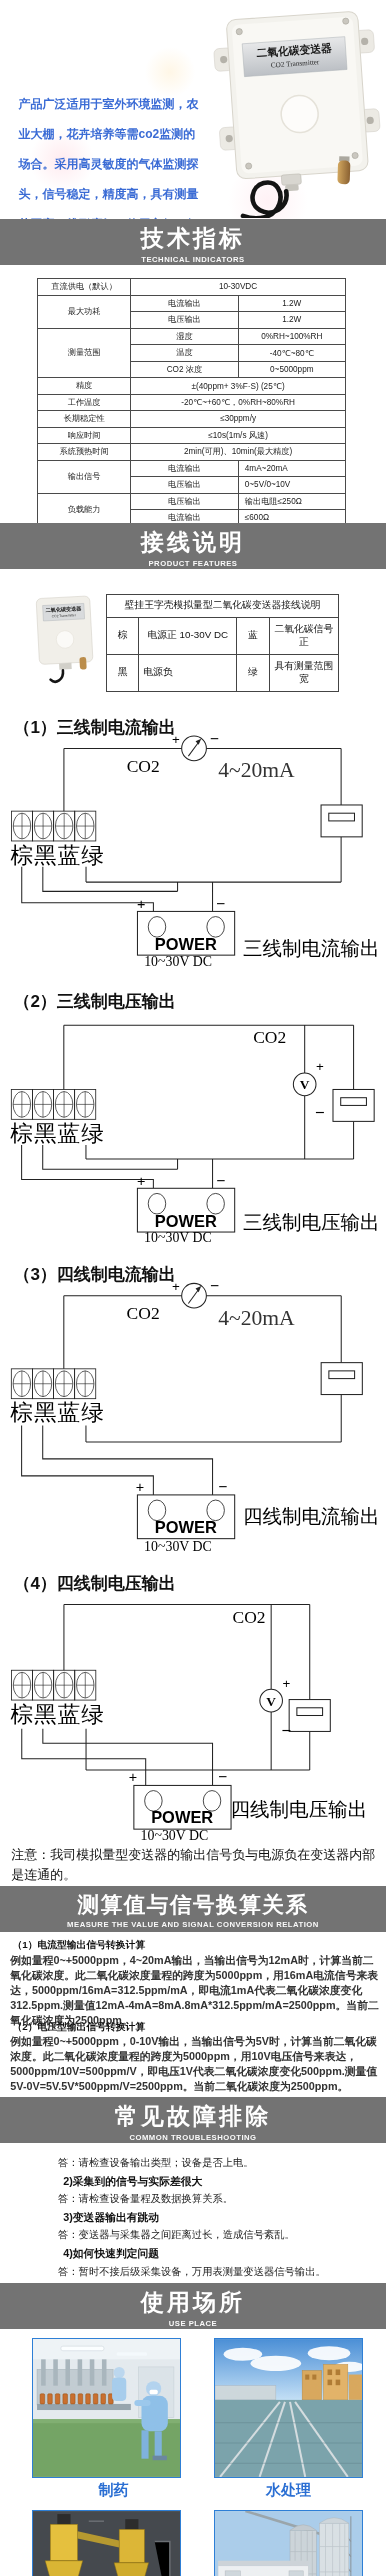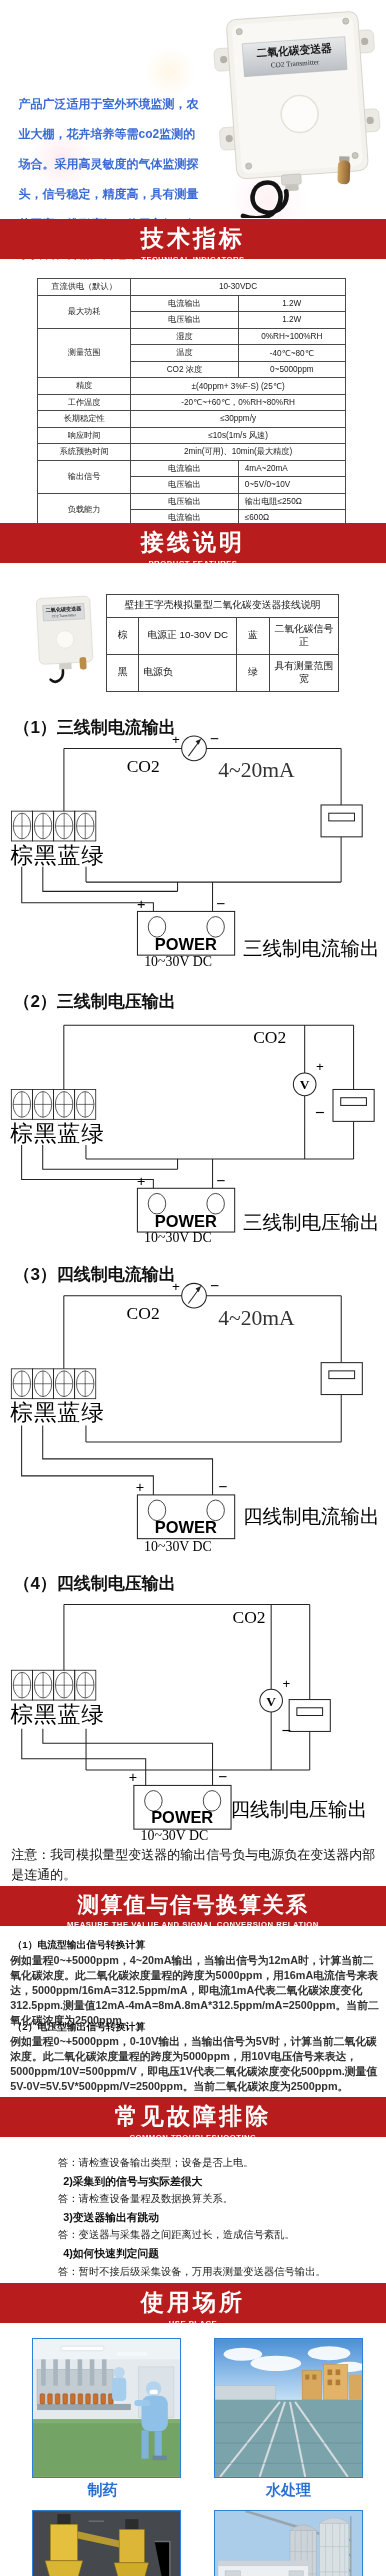--- a/index.html
+++ b/index.html
@@ -6,21 +6,21 @@
   #page{position:relative;width:386px;height:2681px;margin:0;background:#fff;overflow:hidden;}
   .abs{position:absolute;}
   .hero-bg{left:0;top:0;width:386px;height:219px;
     background:
       radial-gradient(circle 46px at 62px 160px, rgba(255,205,215,.40), rgba(255,205,215,0) 70%),
       radial-gradient(circle 36px at 170px 72px, rgba(255,236,200,.45), rgba(255,236,200,0) 70%),
       radial-gradient(circle 57px at 268px 201px, rgba(255,215,225,.35), rgba(255,215,225,0) 70%),
       radial-gradient(circle 31px at 340px 57px, rgba(255,240,210,.40), rgba(255,240,210,0) 70%),
       #ffffff;}
   .hero-text{left:18.5px;top:89px;width:187px;font-size:12px;line-height:30px;color:#3a6bd5;font-weight:bold;}
-  .banner{position:absolute;left:0;width:386px;height:40px;background:#b91c1c;color:#fff;text-align:center;}
+  .banner{position:absolute;left:0;width:386px;height:46px;background:#737373;color:#fff;text-align:center;}
   .banner .bt{font-size:23px;font-weight:bold;letter-spacing:3.1px;padding-top:3.6px;}
   .banner .bs{font-size:7.7px;font-weight:bold;letter-spacing:0.5px;margin-top:1.5px;opacity:.96;}
   table.spec{border-collapse:collapse;width:309px;table-layout:fixed;font-size:8.2px;color:#1a1a1a;border:1px solid #3a3a3a;}
   table.spec td{border:0.5px solid #4a4a4a;height:15.5px;text-align:center;padding:0 2.1px;overflow:hidden;}
   table.spec td.l{text-align:left;padding-left:6.2px;}
   table.wtab{border-collapse:collapse;font-size:9.8px;color:#111;border:1px solid #3a3a3a;}
   table.wtab td{border:1px solid #444;text-align:center;padding:0 4.1px;}
   table.wtab td.hd{height:21.6px;font-size:9.8px;}
   table.wtab td.rw{height:36px;}
   .h-diag{position:absolute;left:13.4px;font-size:17px;font-weight:bold;color:#111;}
@@ -425,21 +425,21 @@
           <path d="M178,272 L148,124"></path>
           <path d="M262,272 L158,124"></path>
         </g>
       <g stroke="#5f828a" stroke-width="2" opacity="0.5">
           <path d="M0,165 H290"></path>
           <path d="M0,205 H290"></path>
           <path d="M0,245 H290"></path>
         </g>
     </svg>
   </div>
-  <div class="gcap" style="left:28px;top:2481px">制药</div>
+  <div class="gcap" style="left:39px;top:2481px">制药</div>
   <div class="gcap" style="left:214px;top:2481px">水处理</div>
 
   <div class="gimg" style="left:32px;top:2510px">
     <svg width="147" height="138" viewBox="0 0 290 272">
       <rect width="290" height="272" fill="#45494e"></rect>
         <rect y="215" width="290" height="57" fill="#323539"></rect>
       <rect x="48" y="6" width="26" height="22" fill="#2c2c2c"></rect>
         <rect x="34" y="26" width="54" height="72" fill="#e5c03e" stroke="#8a6d10"></rect>
       <polygon points="24,98 98,98 84,148 38,148" fill="#d9b534" stroke="#8a6d10"></polygon>
       <rect x="20" y="148" width="86" height="68" fill="#c9a52e" stroke="#8a6d10"></rect>

